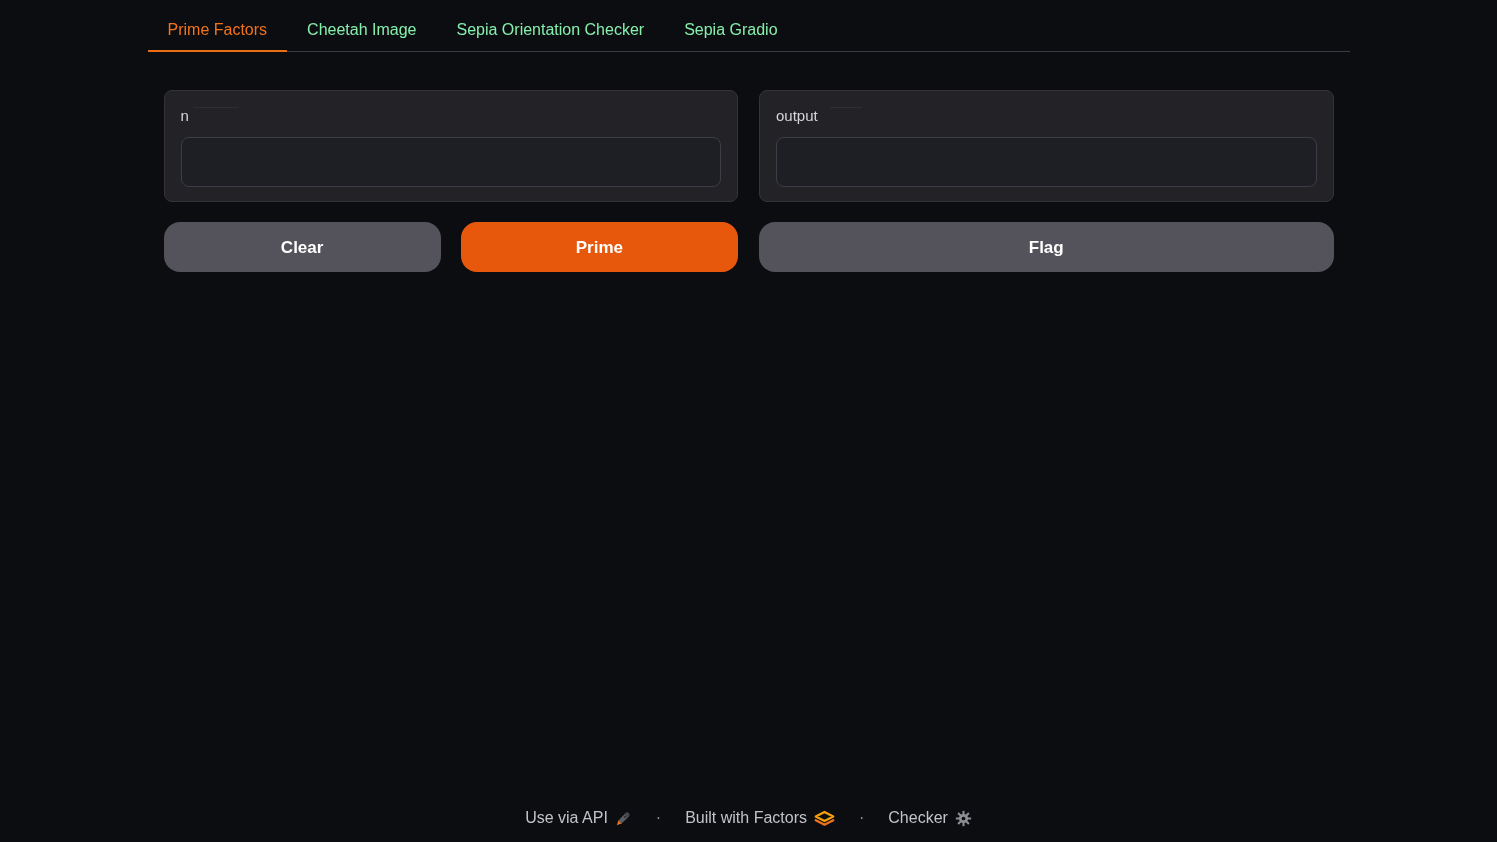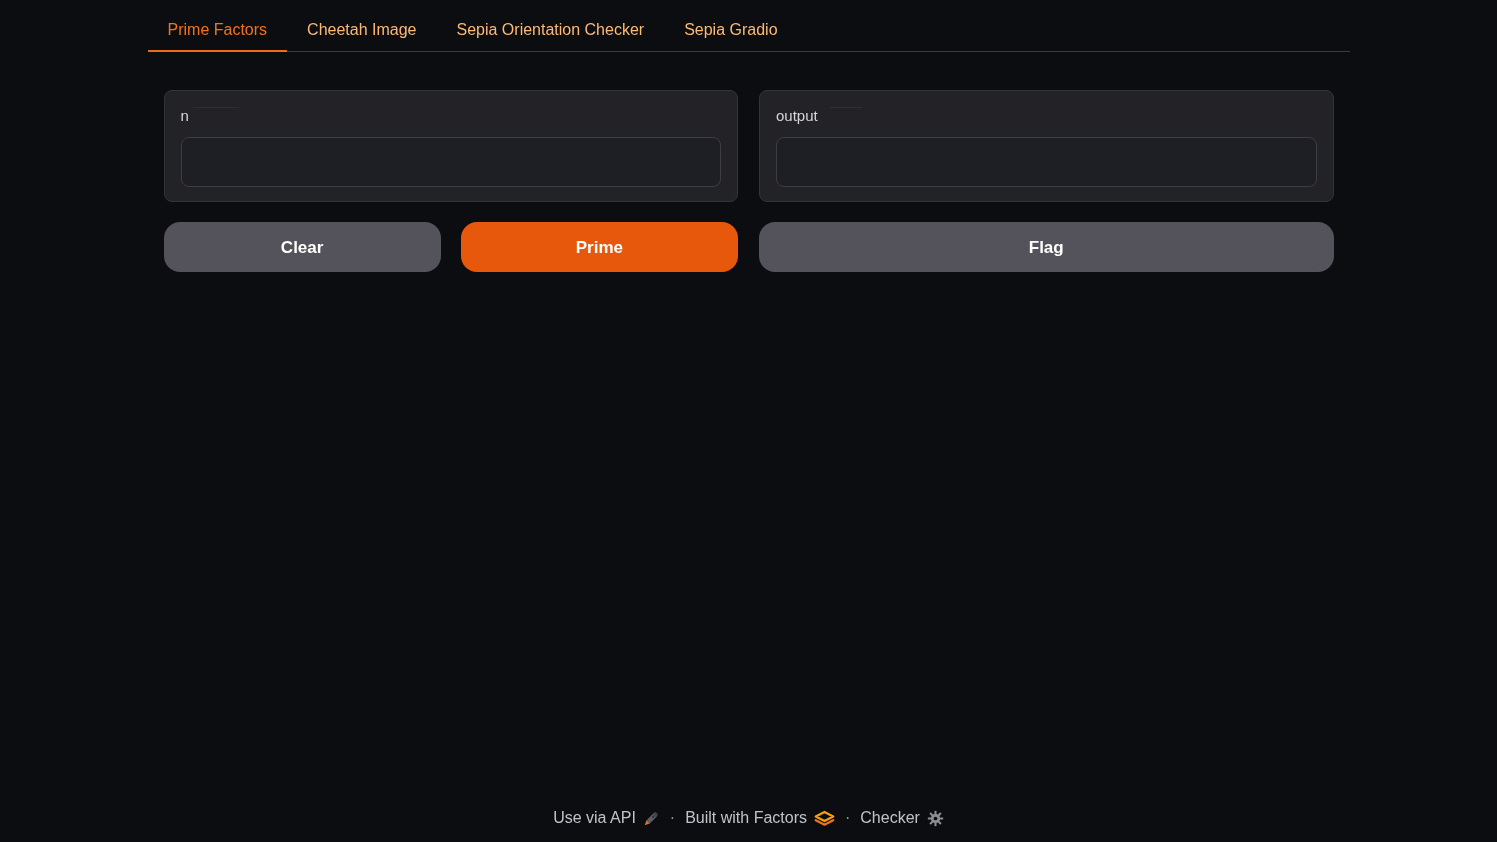--- a/index.html
+++ b/index.html
@@ -26,21 +26,21 @@
     display: flex;
     align-items: flex-end;
     border-bottom: 1px solid #3a3b42;
     padding-top: 10px;
   }
   .tab {
     background: transparent;
     border: none;
     border-bottom: 2px solid transparent;
     margin-bottom: -1px;
-    color: #fdba74;
+    color: #86efac;
     font-family: inherit;
     font-size: 16px;
     padding: 10px 20px 11px 20px;
     cursor: pointer;
     line-height: 1.2;
     white-space: nowrap;
   }
   .tab.active {
     color: #f3731c;
     border-bottom-color: #ec6d17;
@@ -115,21 +115,21 @@
     line-height: 1;
   }
   .btn.secondary { background: #54525a; }
   .btn.primary   { background: #e8580c; }
   
   .footer {
     flex: 0 0 auto;
     display: flex;
     justify-content: center;
     align-items: center;
-    gap: 10px;
+    gap: 24px;
     padding: 10px 0 15px 0;
     font-size: 16px;
     color: #c2c3c8;
   }
   .footer a {
     color: #c2c3c8;
     text-decoration: none;
     display: inline-flex;
     align-items: center;
     gap: 7px;

